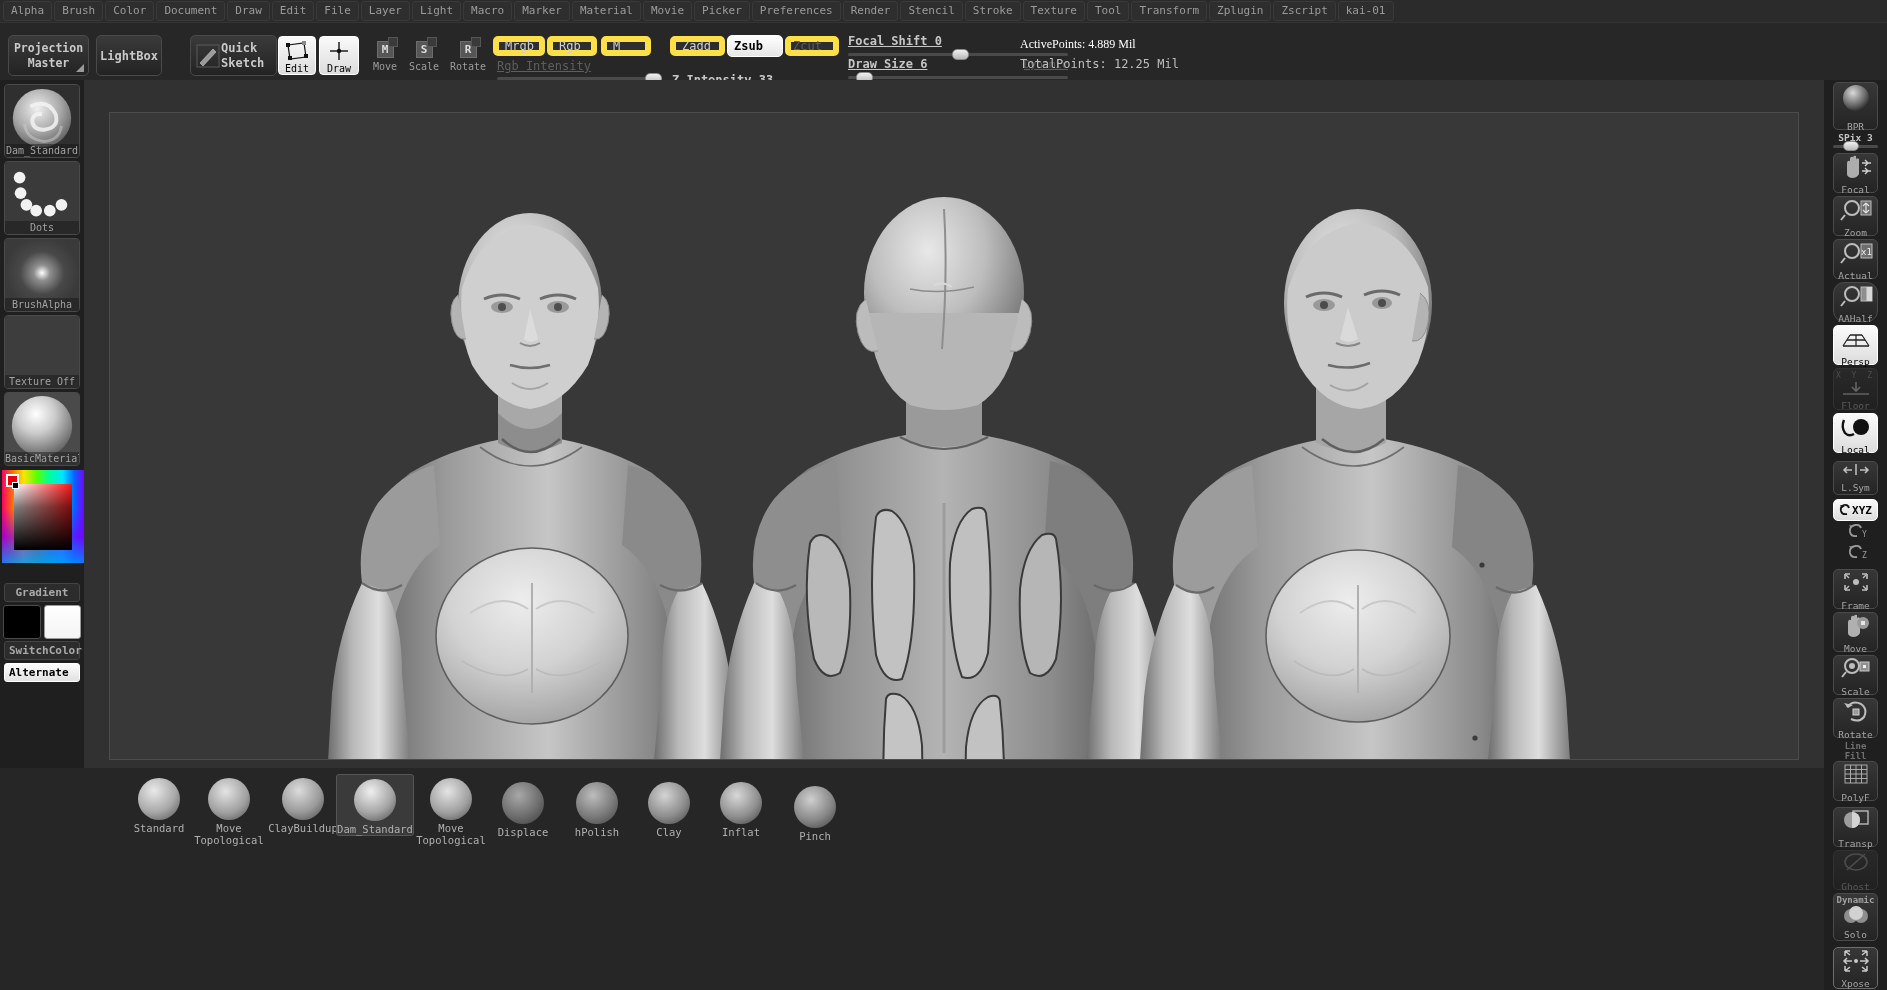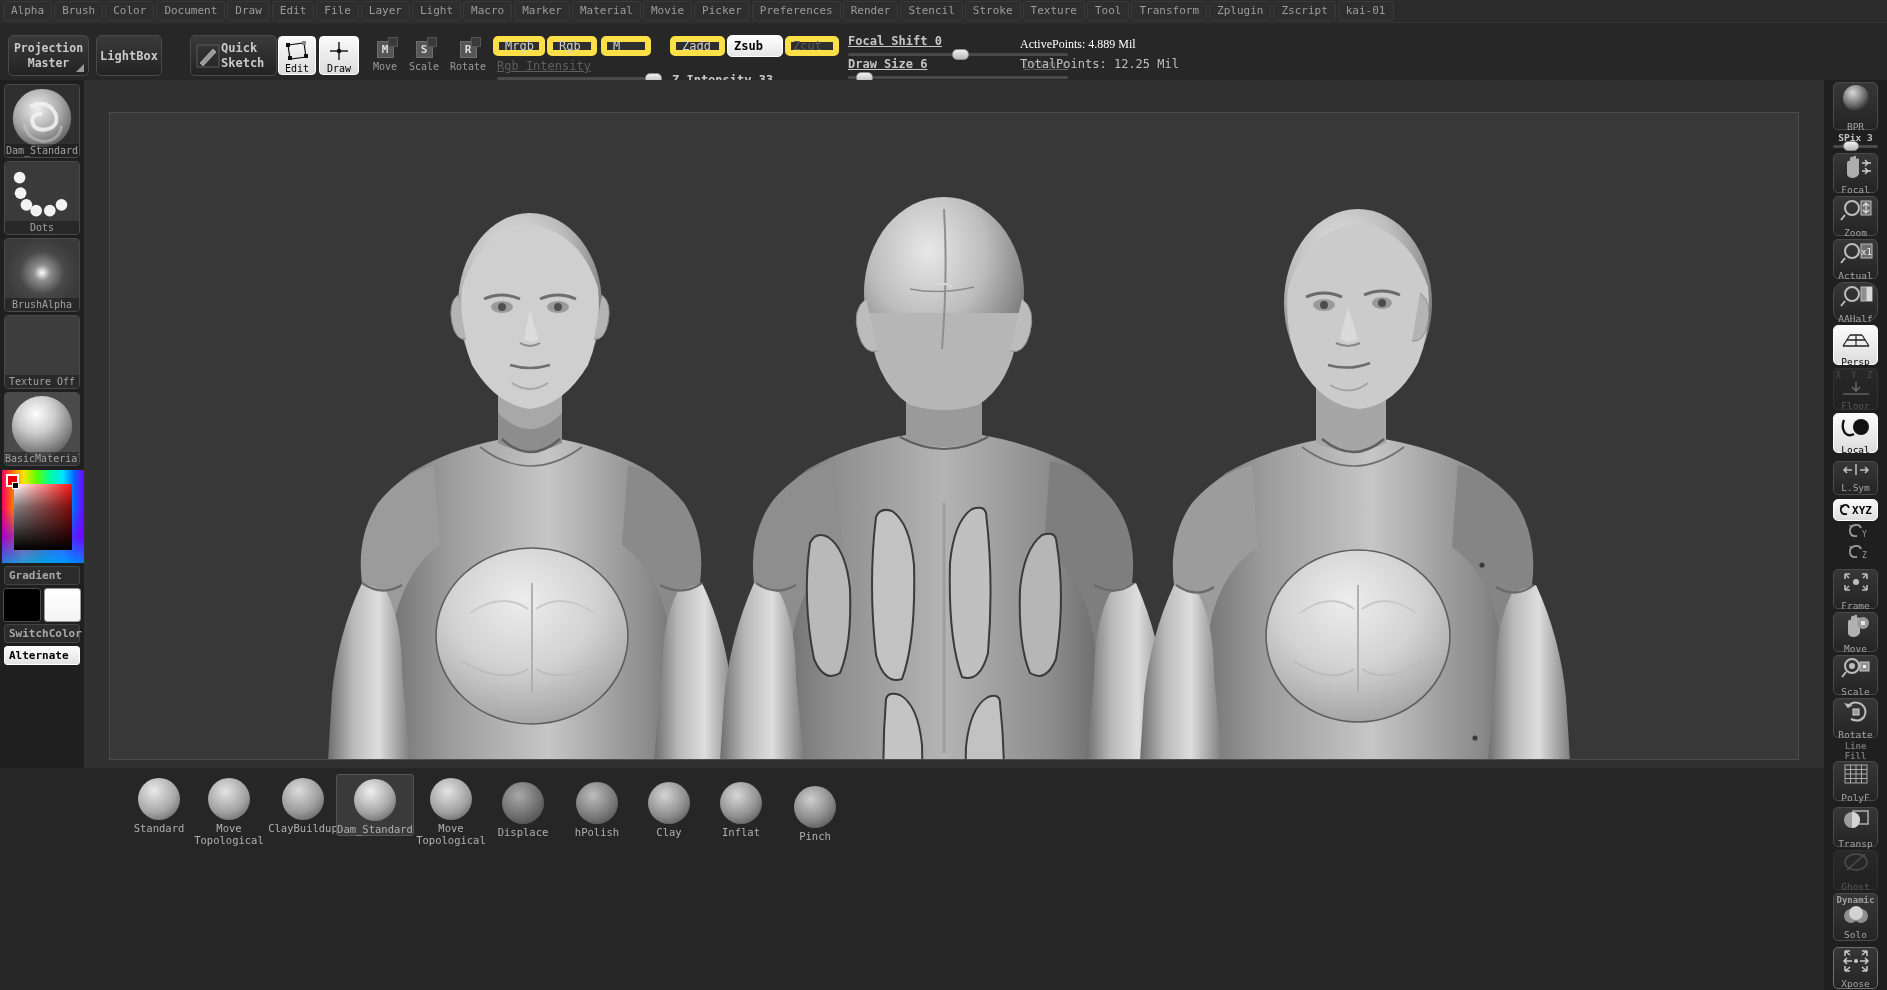--- a/index.html
+++ b/index.html
@@ -387,21 +387,21 @@
            linear-gradient(180deg, rgba(255,0,0,0) 0%, rgba(255,0,255,0.0) 40%, rgba(120,0,255,0.65) 72%, rgba(0,140,255,0.85) 100%),
            linear-gradient(90deg, #ff0066 0%, #ff7a00 14%, #ffe400 26%, #5eff00 42%, #00ff9d 58%, #00e5ff 74%, #0066ff 88%, #7a00ff 100%);"></div>
     <div style="position:absolute; left:12px; top:14px; width:58px; height:66px;
          background:linear-gradient(to bottom, #ffffff, #808080 35%, #000000),
                     linear-gradient(to right, #ffffff, rgba(255,0,0,0.92));
          background-blend-mode: multiply;"></div>
     <div style="position:absolute; left:4px; top:4px; width:13px; height:13px; border:2px solid #fff; background:#e8000f;"></div>
     <div style="position:absolute; left:10px; top:12px; width:7px; height:7px; border:1.5px solid #fff; background:#000;"></div>
   </div>
 
-  <div class="lbl-btn" style="margin-top:3px;">
+  <div class="lbl-btn" style="margin-top:20px;text-align:center;">
     <span>Gradient</span>
   </div>
 
   <div style="display:flex; gap:3px; width:78px; margin:3px auto 0 auto;">
     <div style="width:38px; height:34px; background:#000; border:1px solid #4a4a4a; border-radius:3px;"></div>
     <div style="width:38px; height:34px; background:linear-gradient(180deg,#ffffff,#f4f4f4); border:1px solid #9a9a9a; border-radius:3px;"></div>
   </div>
 
   <div class="lbl-btn" style="">
     <span>SwitchColor</span>

